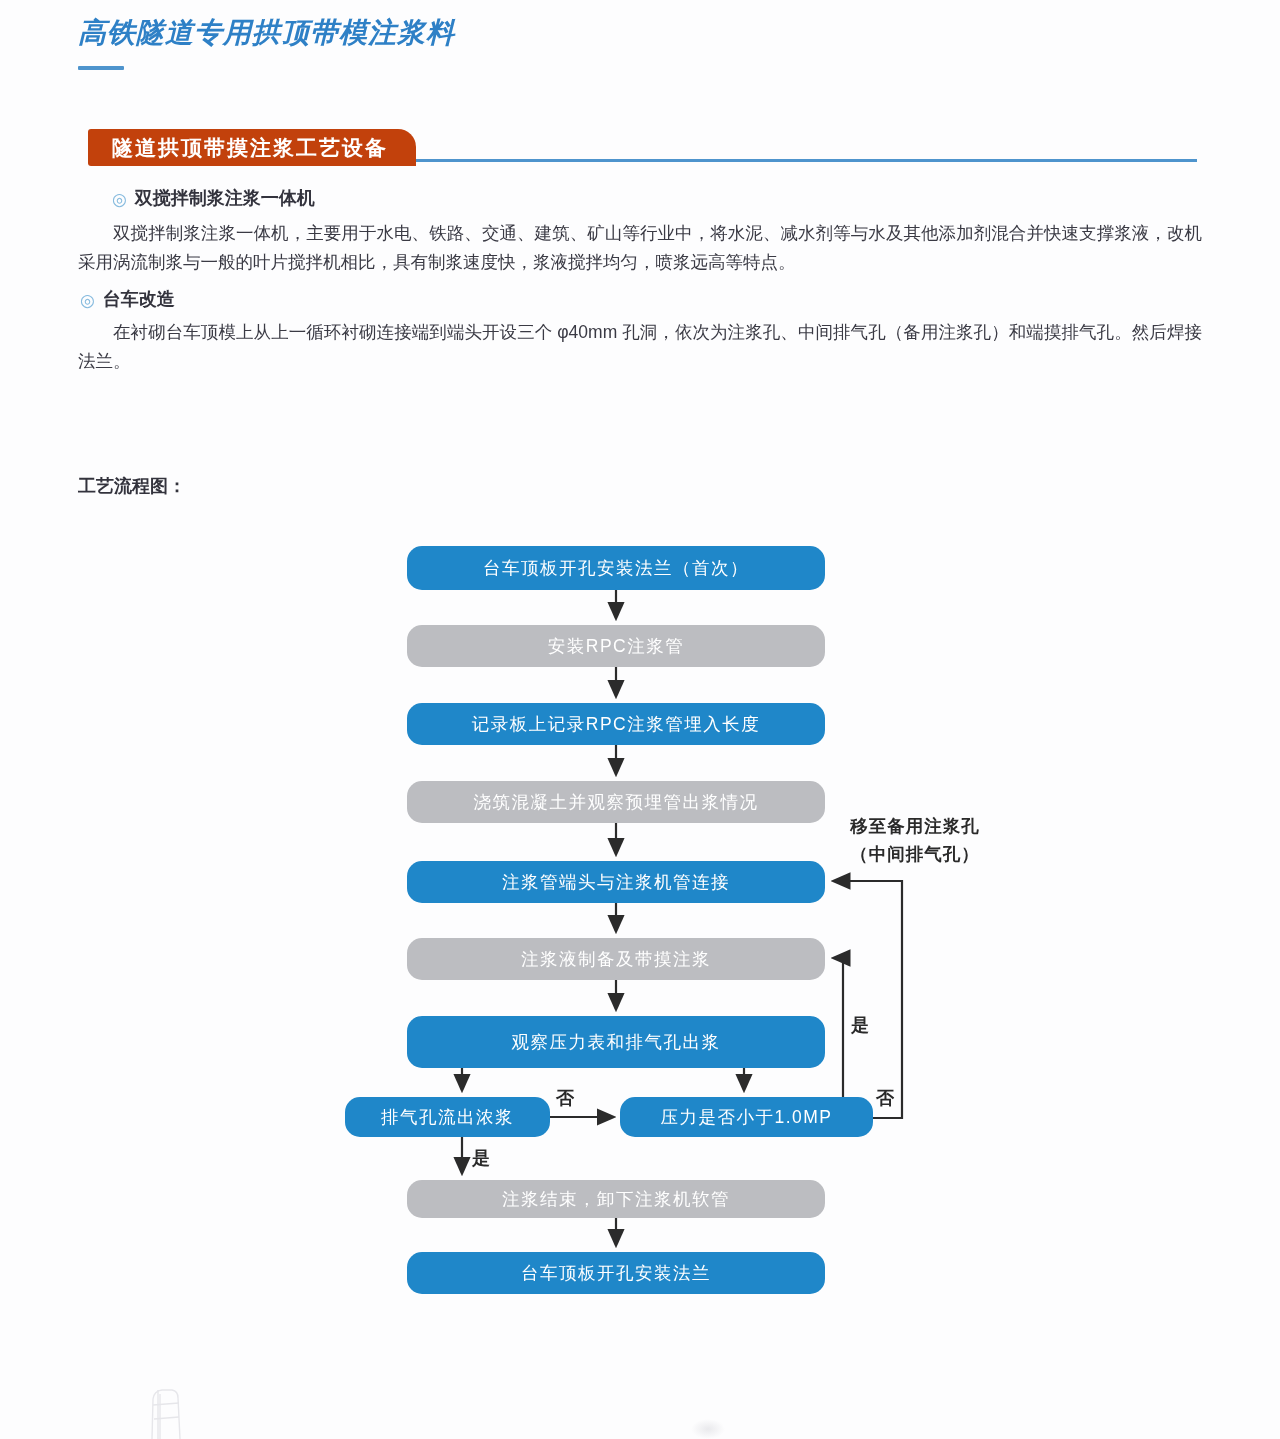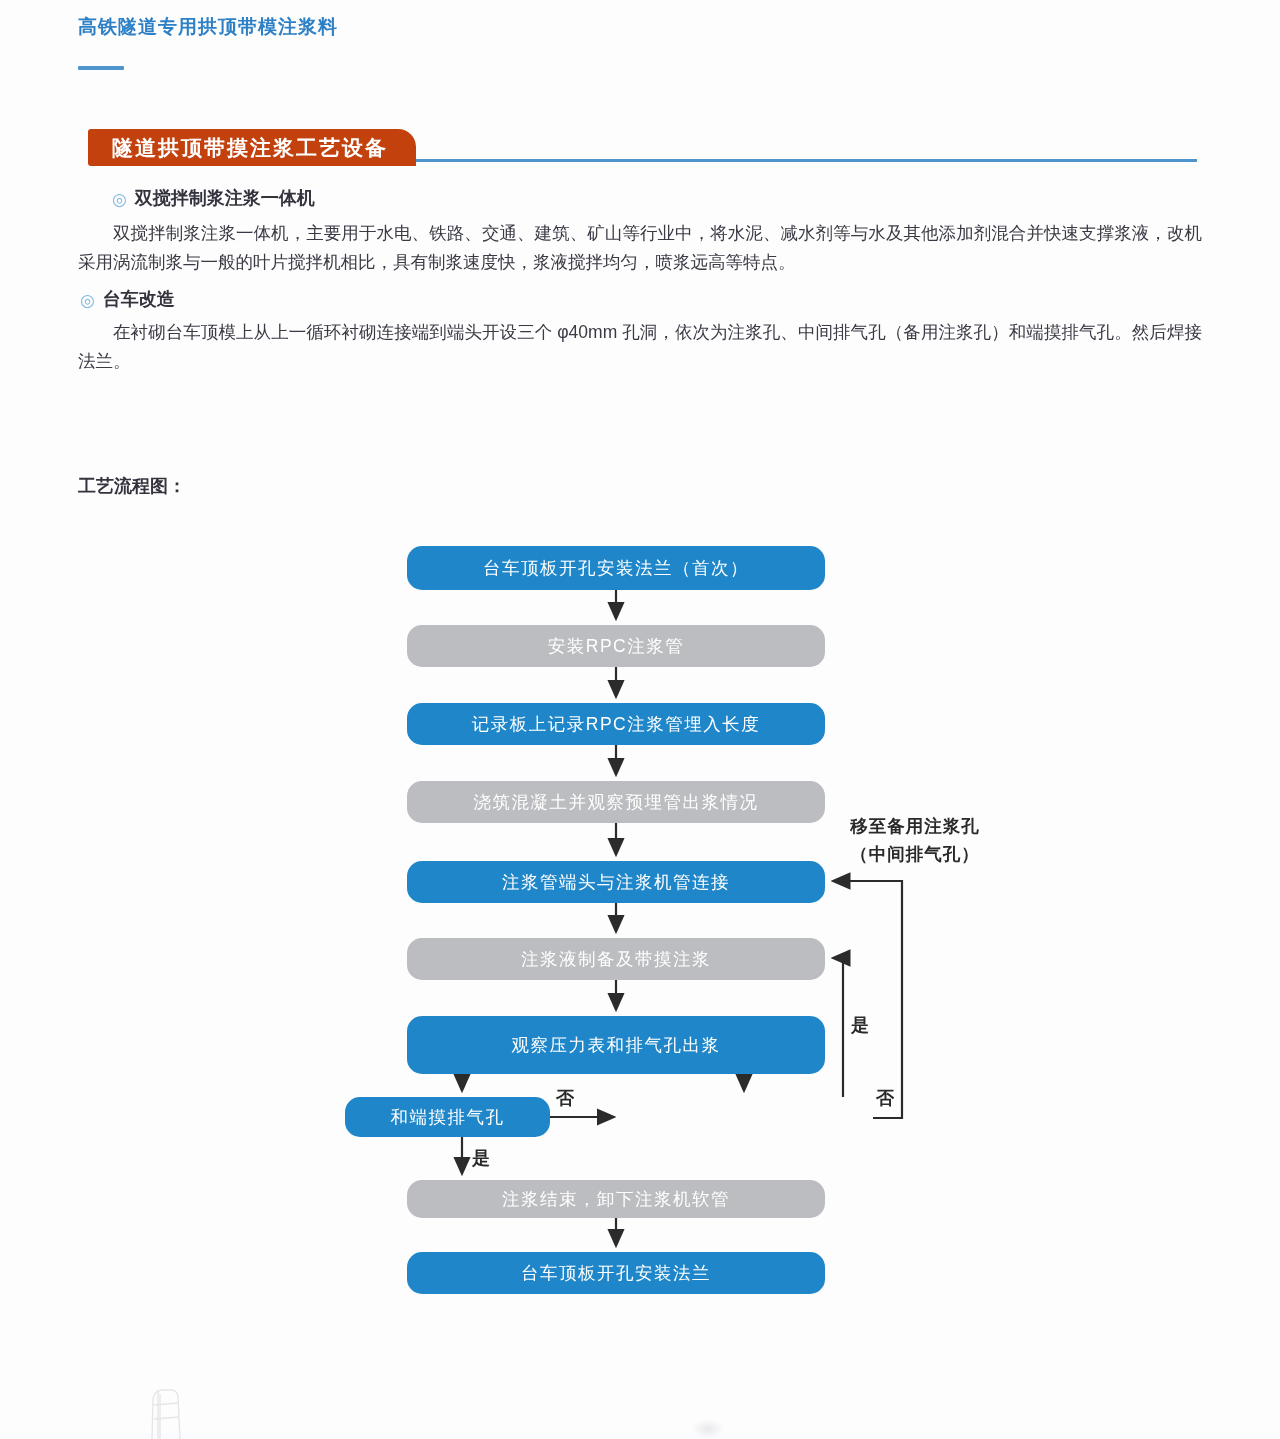--- a/index.html
+++ b/index.html
@@ -9,21 +9,21 @@
     background:#fdfdfe;
     position:relative;
     overflow:hidden;
     color:#35353f;
   }
   #page { position:absolute; inset:0; width:1280px; height:1439px; }
 
   
   .page-title {
     position:absolute; left:78px; top:14px;
-    font-size:19px; font-weight:bold; color:#2e80c6; letter-spacing:1px;
+    font-size:28px; font-weight:bold; color:#2e80c6; letter-spacing:1px;font-style:italic;
   }
   .title-underline {
     position:absolute; left:78px; top:66px; width:46px; height:4px;
     background:#4e94cd; border-radius:1px;
   }
 
   
   .ribbon-wrap { position:absolute; left:0; width:1280px; height:40px; }
   .ribbon-line {
     position:absolute; left:90px; right:83px; top:30px; height:3px;
@@ -132,23 +132,24 @@
         <polyline points="873,598 902,598 902,361 834,361" marker-end="url(#ah)"></polyline>
       </g>
     </svg>
 
     <div class="fbox blue" style="top:26px;height:44px;">台车顶板开孔安装法兰（首次）</div>
     <div class="fbox blue" style="top:183px;height:42px;">记录板上记录RPC注浆管埋入长度</div>
     <div class="fbox gray" style="top:105px;height:42px;">安装RPC注浆管</div>
     <div class="fbox gray" style="top:261px;height:42px;">浇筑混凝土并观察预埋管出浆情况</div>
     <div class="fbox blue" style="top:341px;height:42px;">注浆管端头与注浆机管连接</div>
     <div class="fbox gray" style="top:418px;height:42px;">注浆液制备及带摸注浆</div>
-    <div class="fbox blue" style="top:496px;height:58px;">观察压力表和排气孔出浆</div>
+    <div class="fbox blue" style="top:496px;height:52px;">观察压力表和排气孔出浆</div>
 
-    <div class="fbox blue" style="left:345px;width:205px;top:577px;height:40px;">和端摸排气孔</div>
+    <div class="fbox blue" style="left:345px;width:205px;top:577px;height:40px;">排气孔流出浓浆</div>
+    <div class="fbox blue" style="left:620px;width:253px;top:577px;height:40px;">压力是否小于1.0MP</div>
 
     <div class="fbox gray" style="top:660px;height:38px;">注浆结束，卸下注浆机软管</div>
     <div class="fbox blue" style="top:732px;height:42px;">台车顶板开孔安装法兰</div>
 
     <span class="edge-label" style="left:556px;top:566px;">否</span>
     <span class="edge-label" style="left:472px;top:626px;">是</span>
     <span class="edge-label" style="left:851px;top:493px;">是</span>
     <span class="edge-label" style="left:876px;top:566px;">否</span>
 
     <div class="annotation">

